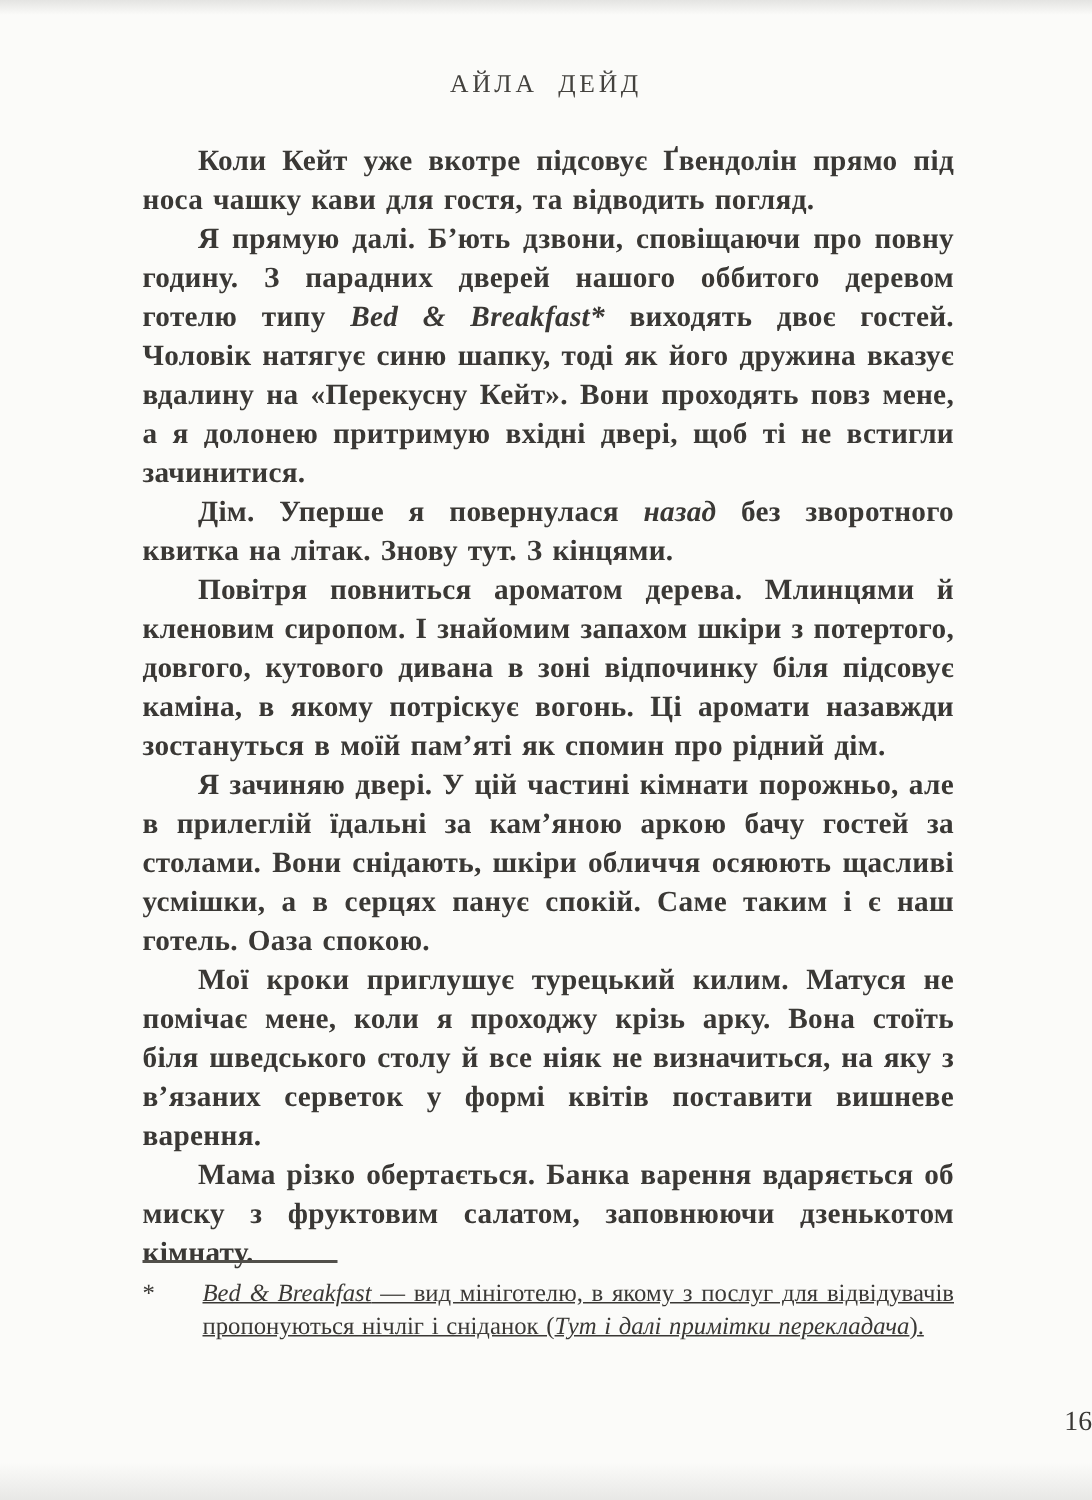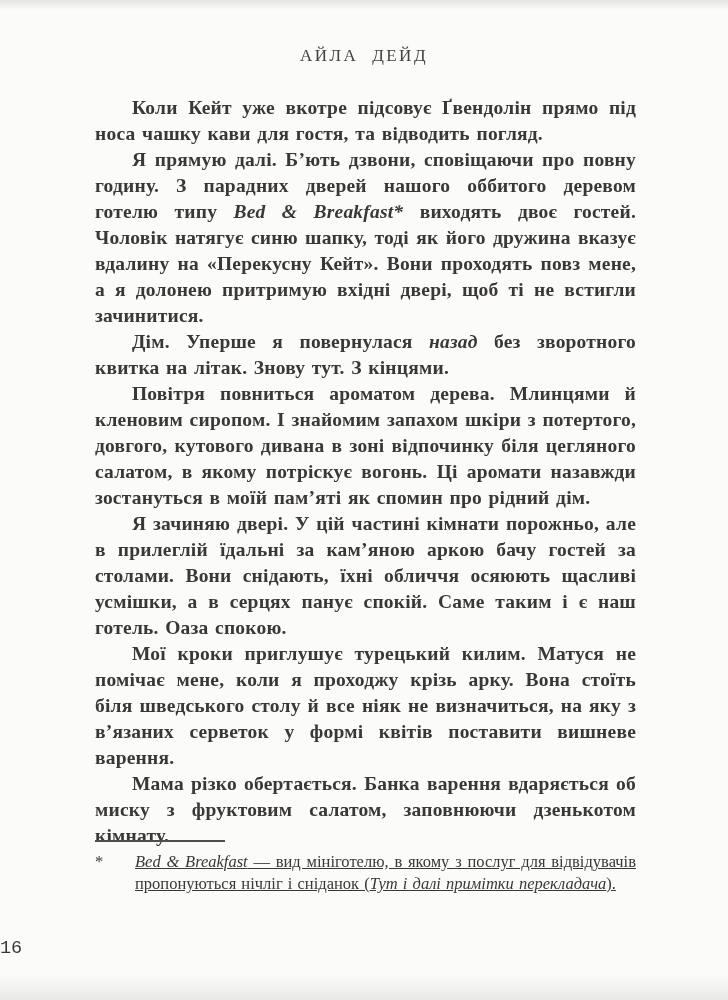--- a/index.html
+++ b/index.html
@@ -50,39 +50,38 @@
   .footnote-body {
     display: flex;
     font-size: 16.5px;
     line-height: 22px;
   }
   .footnote-marker { flex: 0 0 40px; }
   .footnote-text { flex: 1; text-align: justify; word-spacing: 1px; text-decoration: underline; }
   .page-number {
     position: absolute;
     top: 938px; left: 0; width: 100%;
-    text-align: left;
+    text-align: right;
     font-size: 18.5px;
     color: #3a3835;
-    font-family: Liberation Mono, monospace;
   }
 </style>
 </head>
 <body>
 
 <div class="page">
 
   <div class="running-head">АЙЛА ДЕЙД</div>
 
   <div class="body-text">
       <p><span>Коли Кейт уже вкотре підсовує Ґвендолін прямо під носа чашку кави для гостя, та відводить погляд.</span></p>
       <p><span>Я прямую далі. Б’ють дзвони, сповіщаючи про повну годину. З парадних дверей нашого оббитого деревом готелю типу </span><span class="it">Bed &amp; Breakfast*</span><span> виходять двоє гостей. Чоловік натягує синю шапку, тоді як його дружина вказує вдалину на «Перекусну Кейт». Вони проходять повз мене, а я долонею притримую вхідні двері, щоб ті не встигли зачинитися.</span></p>
       <p><span>Дім. Уперше я повернулася </span><span class="it">назад</span><span> без зворотного квитка на літак. Знову тут. З кінцями.</span></p>
-      <p><span>Повітря повниться ароматом дерева. Млинцями й кленовим сиропом. І знайомим запахом шкіри з потертого, довгого, кутового дивана в зоні відпочинку біля цегляного салатом, в якому потріскує вогонь. Ці аромати назавжди зостануться в моїй пам’яті як спомин про рідний дім.</span></p>
-      <p><span>Я зачиняю двері. У цій частині кімнати порожньо, але в прилеглій їдальні за кам’яною аркою бачу гостей за столами. Вони снідають, їхні обличчя осяюють щасливі усмішки, а в серцях панує спокій. Саме таким і є наш готель. Оаза спокою.</span></p>
+      <p><span>Повітря повниться ароматом дерева. Млинцями й кленовим сиропом. І знайомим запахом шкіри з потертого, довгого, кутового дивана в зоні відпочинку біля підсовує каміна, в якому потріскує вогонь. Ці аромати назавжди зостануться в моїй пам’яті як спомин про рідний дім.</span></p>
+      <p><span>Я зачиняю двері. У цій частині кімнати порожньо, але в прилеглій їдальні за кам’яною аркою бачу гостей за столами. Вони снідають, шкіри обличчя осяюють щасливі усмішки, а в серцях панує спокій. Саме таким і є наш готель. Оаза спокою.</span></p>
       <p><span>Мої кроки приглушує турецький килим. Матуся не помічає мене, коли я проходжу крізь арку. Вона стоїть біля шведського столу й все ніяк не визначиться, на яку з в’язаних серветок у формі квітів поставити вишневе варення.</span></p>
       <p><span>Мама різко обертається. Банка варення вдаряється об миску з фруктовим салатом, заповнюючи дзенькотом кімнату.</span></p>
     </div>
 
   <div class="footnote">
     <div class="footnote-rule"></div>
     <div class="footnote-body">
       <div class="footnote-marker">*</div>
       <div class="footnote-text"><span class="it">Bed &amp; Breakfast</span><span> — вид мініготелю, в якому з послуг для відвідувачів пропонуються нічліг і сніданок (</span><span class="it">Тут і далі примітки перекладача</span><span>).</span></div>
     </div>

